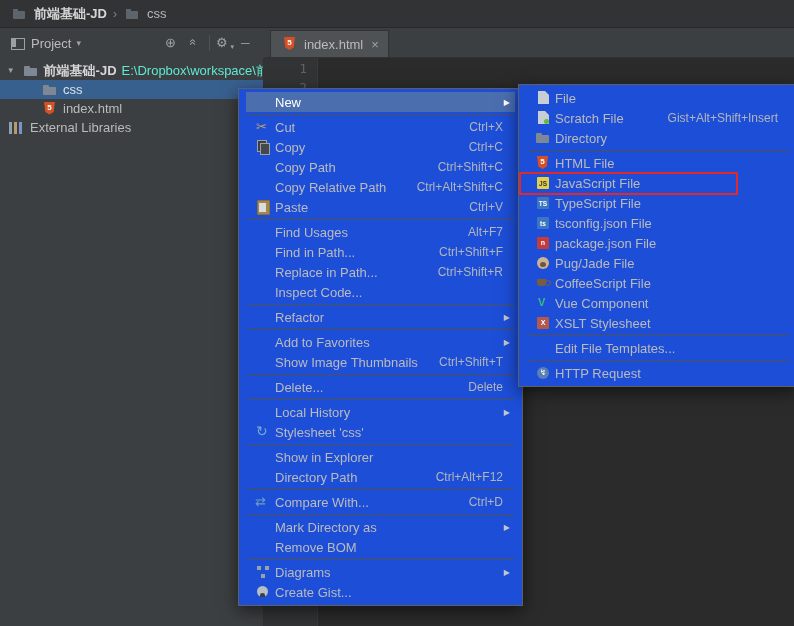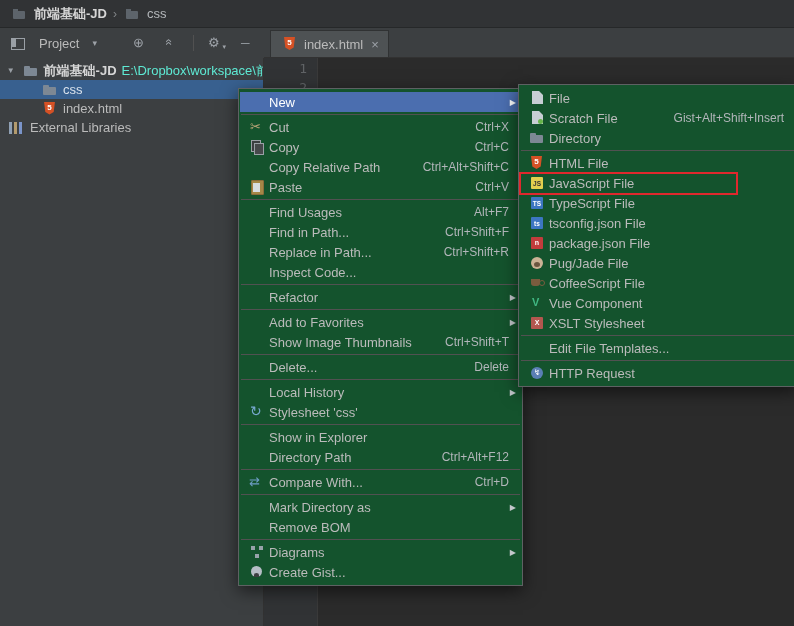--- a/index.html
+++ b/index.html
@@ -5,21 +5,21 @@
 *{margin:0;padding:0;box-sizing:border-box}
 html,body{width:794px;height:626px;overflow:hidden;background:#2b2b2b;font-family:"Liberation Sans",sans-serif;font-size:13px;color:#bbbbbb}
 
 
 #titlebar{position:absolute;left:0;top:0;width:794px;height:28px;background:#313335;border-bottom:1px solid #262829;display:flex;align-items:center;padding-left:10px;gap:6px}
 #titlebar .crumb-root{font-weight:bold;color:#d6d6d6}
 #titlebar .crumb-sep{color:#808487;font-size:12px}
 #titlebar .crumb{color:#b4b8bb}
 
 
-#panel-header{position:absolute;left:0;top:28px;width:264px;height:30px;background:#3c3f41;display:flex;align-items:center;padding:0 8px;gap:13px}
+#panel-header{position:absolute;left:0;top:28px;width:264px;height:30px;background:#3c3f41;display:flex;align-items:center;padding:0 8px;gap:5px}
 #panel-header .caret{font-size:9px;color:#9da2a8}
 #panel-header .spacer{flex:1}
 #panel-header .tbi{color:#9da2a8;font-size:13px;width:18px;text-align:center;cursor:default}
 .vsep{width:1px;height:16px;background:#515151}
 
 
 #tabbar{position:absolute;left:264px;top:28px;width:530px;height:30px;background:#3c3f41;border-bottom:1px solid #323232;display:flex;align-items:flex-end}
 .tab{height:27px;background:#4e5254;display:flex;align-items:center;gap:6px;padding:0 9px;margin-left:6px;border:1px solid #303233;border-bottom:none;color:#bbbbbb}
 .tclose{color:#9da2a8;font-size:13px;margin-left:2px;cursor:default}
 
@@ -36,21 +36,21 @@
 
 #editor{position:absolute;left:264px;top:58px;width:530px;height:568px;background:#2b2b2b}
 #gutter{position:absolute;left:0;top:0;width:54px;height:100%;background:#313335;border-right:1px solid #3a3a3a}
 .lnum{position:absolute;right:10px;color:#606366;font-family:"DejaVu Sans Mono",monospace;font-size:13px}
 #code{position:absolute;left:66px;top:3px;font-family:"DejaVu Sans Mono",monospace;font-size:14px;line-height:19px;white-space:pre}
 .tok-tag{color:#e8bf6a}
 .tok-attr{color:#bababa}
 .tok-val{color:#a5c261}
 
 
-.menu{position:absolute;background:#14532d;border:1px solid #5e6163;box-shadow:0 5px 16px rgba(0,0,0,.55);padding:3px 1px;z-index:10}
+.menu{position:absolute;background:#1d4ed8;border:1px solid #5e6163;box-shadow:0 5px 16px rgba(0,0,0,.55);padding:3px 7px;z-index:10}
 #context-menu{left:238px;top:88px;width:285px}
 #new-submenu{left:518px;top:84px;width:280px;z-index:11}
 .mrow{height:20px;display:flex;align-items:center;padding:0 12px 0 7px;position:relative;cursor:default;white-space:nowrap}
 .mrow.noi{padding-left:29px}
 .mrow.sel{background:#4b6eaf;color:#ffffff}
 .mlabel{white-space:nowrap}
 .msc{margin-left:auto;color:#b2b6ba;padding-left:16px;font-size:12px}
 .marrow{position:absolute;right:5px;font-size:8px;color:#c3c7cb}
 .mrow.sel .marrow{color:#ffffff}
 .msep{height:1px;background:#515151;margin:2px 1px}
@@ -179,20 +179,24 @@
     <span class="icn" data-icon="cut"></span>
     <span class="mlabel">Cut</span>
     <span class="msc">Ctrl+X</span>
   </div>
   <div class="mrow">
     <span class="icn" data-icon="copy"></span>
     <span class="mlabel">Copy</span>
     <span class="msc">Ctrl+C</span>
   </div>
   <div class="mrow noi">
+    <span class="mlabel">Copy Path</span>
+    <span class="msc">Ctrl+Shift+C</span>
+  </div>
+  <div class="mrow noi">
     <span class="mlabel">Copy Relative Path</span>
     <span class="msc">Ctrl+Alt+Shift+C</span>
   </div>
   <div class="mrow">
     <span class="icn" data-icon="paste"></span>
     <span class="mlabel">Paste</span>
     <span class="msc">Ctrl+V</span>
   </div>
   <div class="msep"></div>
   <div class="mrow noi">

